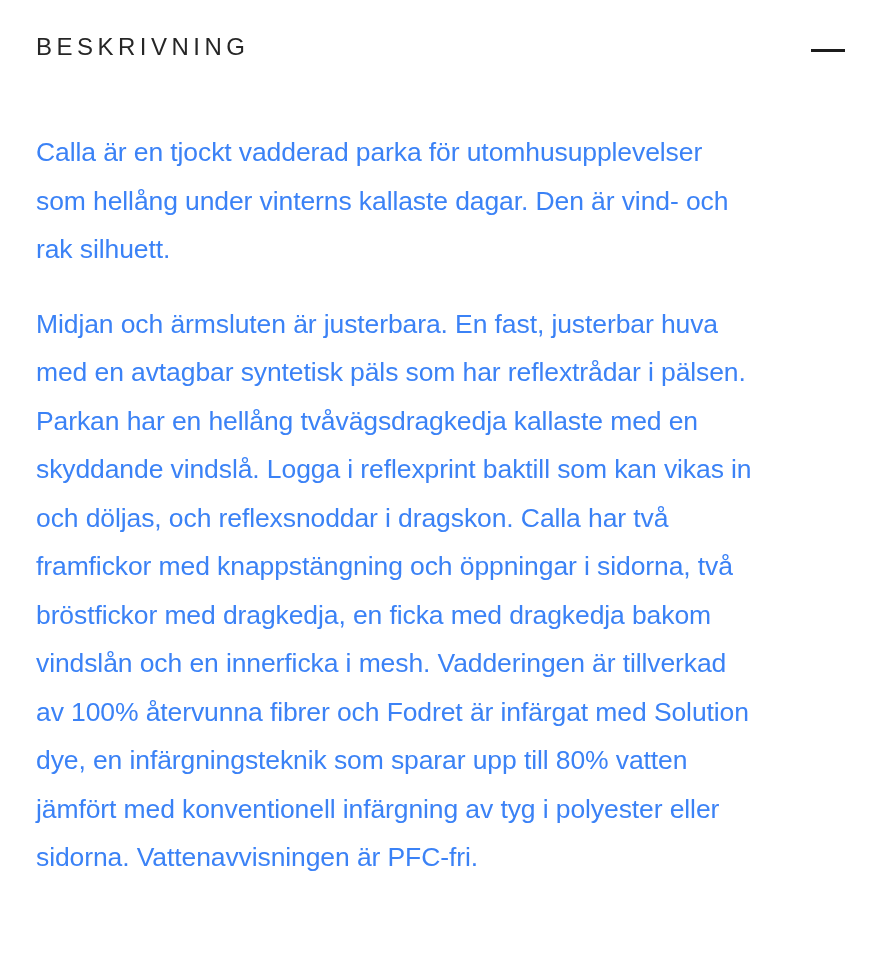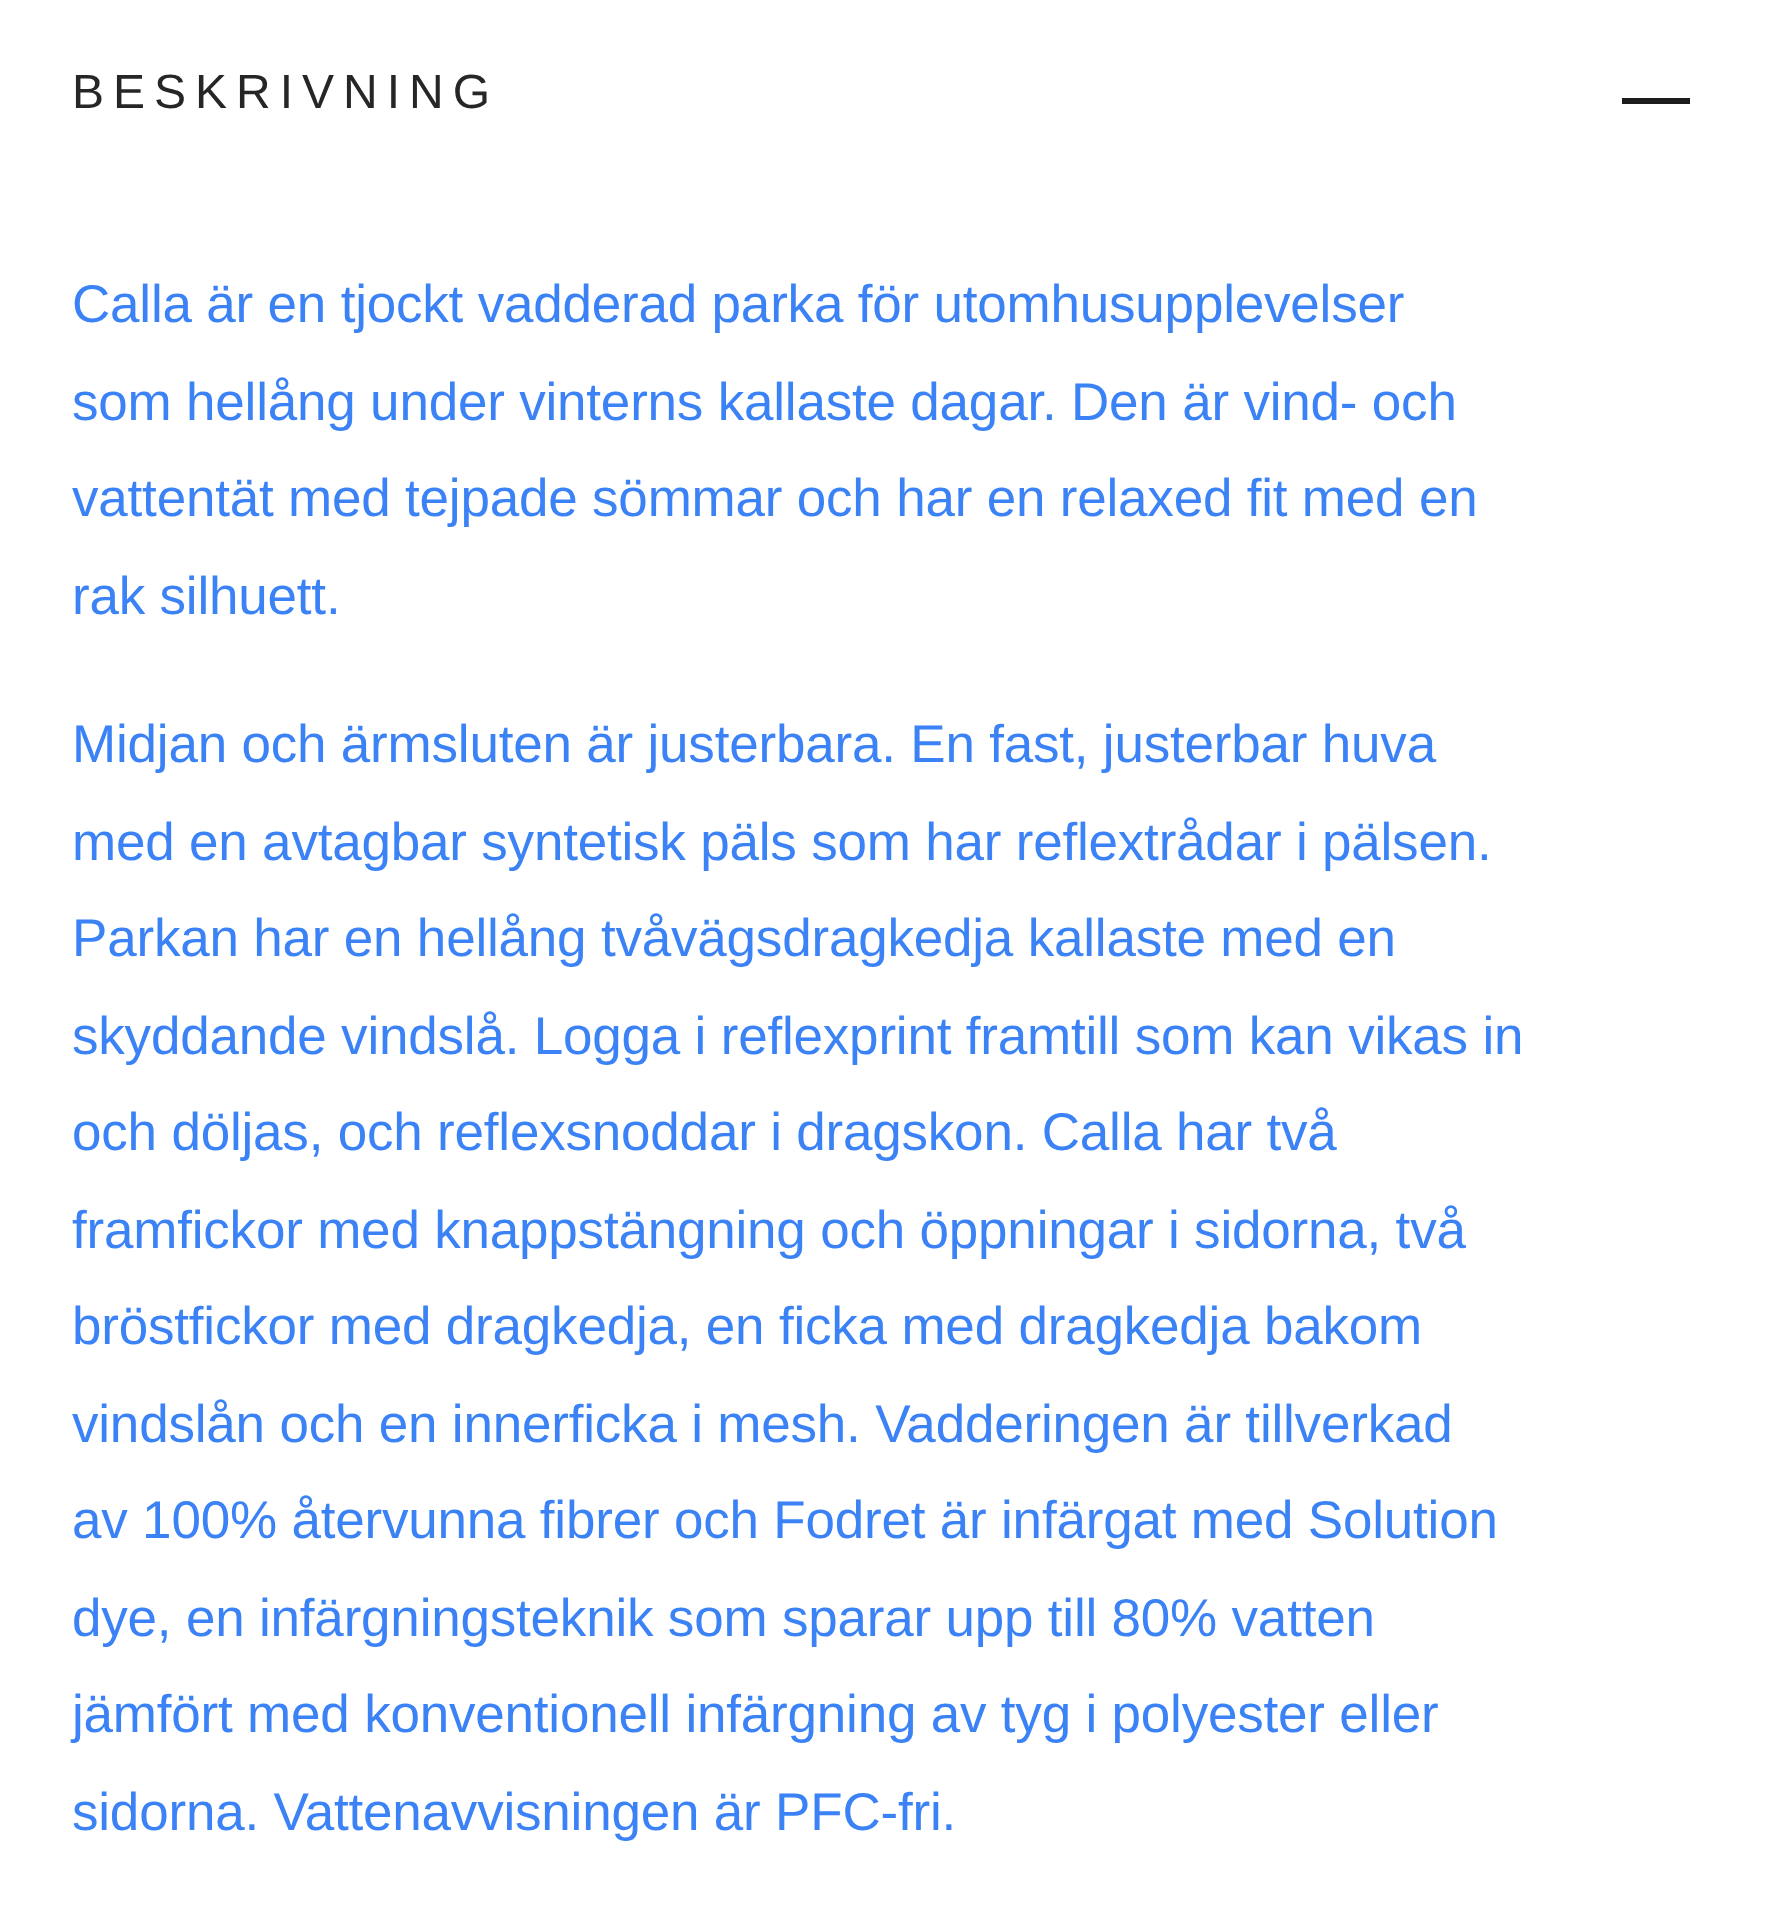--- a/index.html
+++ b/index.html
@@ -90,28 +90,27 @@
     <h2 class="section-title">BESKRIVNING</h2>
     <button class="collapse-btn">
       <span class="minus-glyph"></span>
     </button>
   </div>
 
   <div class="section-body">
     <div class="paragraph">
         <div class="text-line">Calla är en tjockt vadderad parka för utomhusupplevelser</div>
         <div class="text-line">som hellång under vinterns kallaste dagar. Den är vind- och</div>
-        <div class="text-line">vattentät med tejpade sömmar och har en relaxed fit med en</div>
         <div class="text-line">rak silhuett.</div>
       </div>
     <div class="paragraph">
         <div class="text-line">Midjan och ärmsluten är justerbara. En fast, justerbar huva</div>
         <div class="text-line">med en avtagbar syntetisk päls som har reflextrådar i pälsen.</div>
         <div class="text-line">Parkan har en hellång tvåvägsdragkedja kallaste med en</div>
-        <div class="text-line">skyddande vindslå. Logga i reflexprint framtill som kan vikas in</div>
+        <div class="text-line">skyddande vindslå. Logga i reflexprint baktill som kan vikas in</div>
         <div class="text-line">och döljas, och reflexsnoddar i dragskon. Calla har två</div>
         <div class="text-line">framfickor med knappstängning och öppningar i sidorna, två</div>
         <div class="text-line">bröstfickor med dragkedja, en ficka med dragkedja bakom</div>
         <div class="text-line">vindslån och en innerficka i mesh. Vadderingen är tillverkad</div>
         <div class="text-line">av 100% återvunna fibrer och Fodret är infärgat med Solution</div>
         <div class="text-line">dye, en infärgningsteknik som sparar upp till 80% vatten</div>
         <div class="text-line">jämfört med konventionell infärgning av tyg i polyester eller</div>
         <div class="text-line">sidorna. Vattenavvisningen är PFC-fri.</div>
       </div>
   </div>

